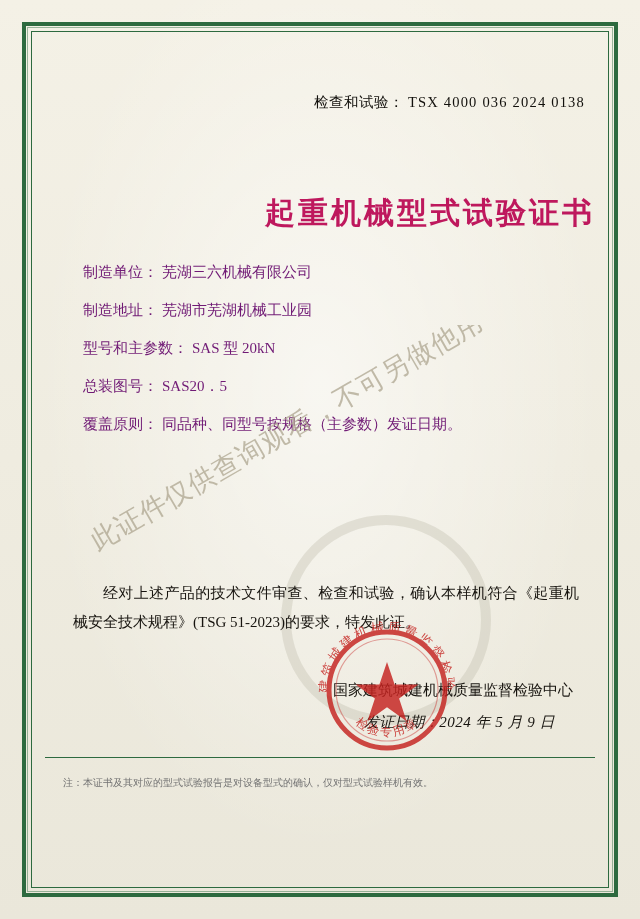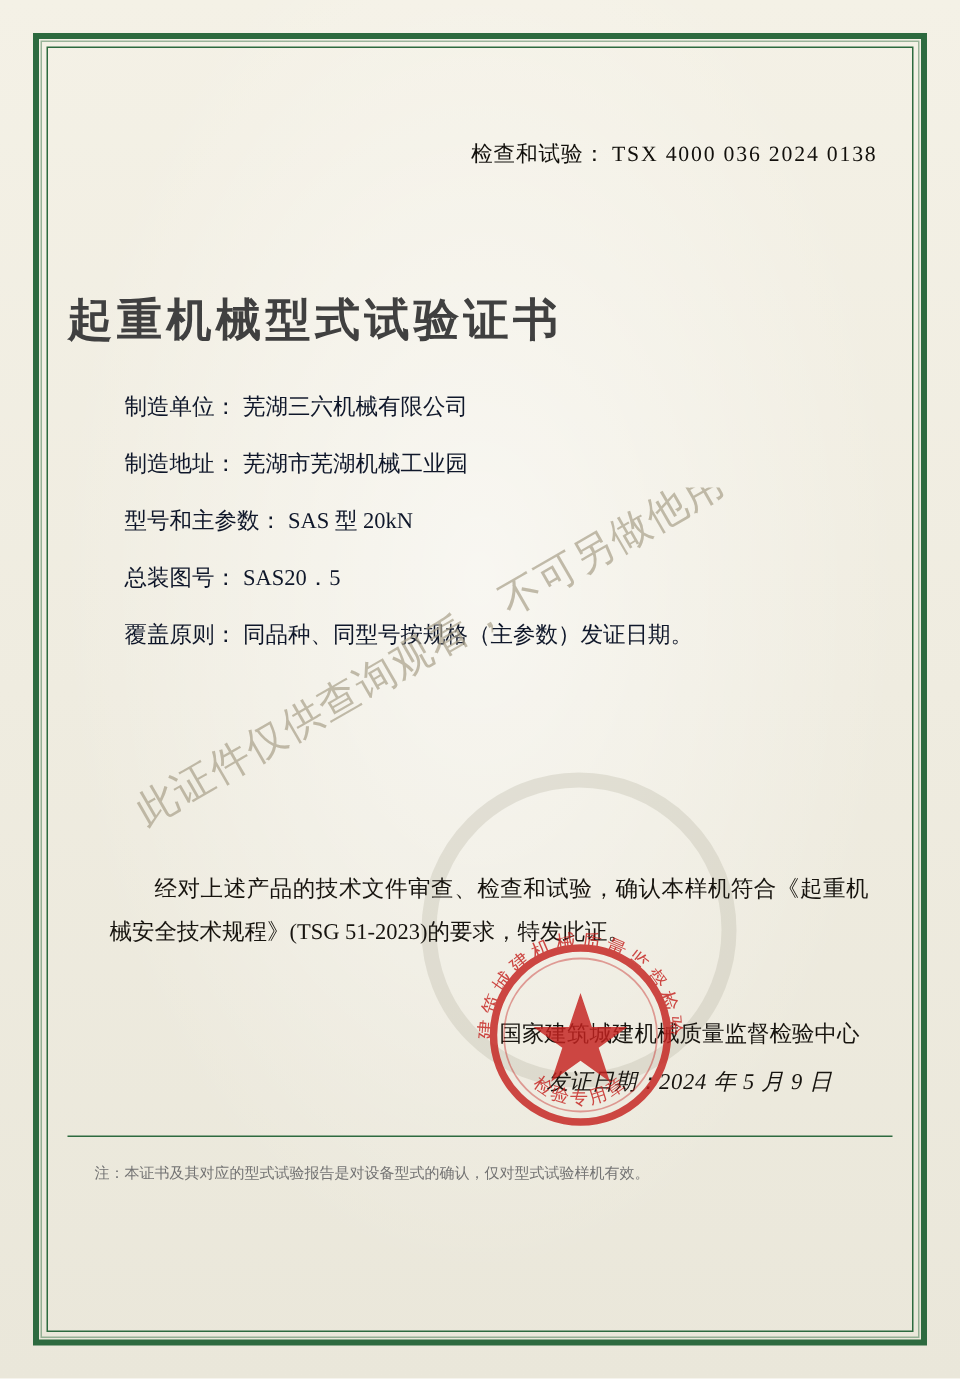--- a/index.html
+++ b/index.html
@@ -83,43 +83,43 @@
     letter-spacing: 0.5px;
     white-space: nowrap;
   }
   .cert-number .label { margin-right: 4px; }
   .cert-number .value { letter-spacing: 1.2px; }
 
   
   .title {
     position: absolute;
     top: 148px;
-    left: 0;
+    left: 17px;
     right: 0;
-    text-align: left;
+    text-align: right;
     font-size: 30px;
     font-weight: bold;
     letter-spacing: 3px;
-    color: #404040;
+    color: #be185d;
     font-family: "DejaVu Serif", "Liberation Serif", serif;
   }
 
   
   .fields {
     position: absolute;
     top: 218px;
     left: 38px;
     right: 12px;
   }
   .field-row {
     display: flex;
     align-items: baseline;
     margin-bottom: 20px;
     font-size: 15px;
-    color: #0f172a;
+    color: #701a75;
     line-height: 1.2;
   }
   .field-label {
     white-space: nowrap;
   }
   .field-value {
     margin-left: 4px;
     white-space: nowrap;
   }
 

